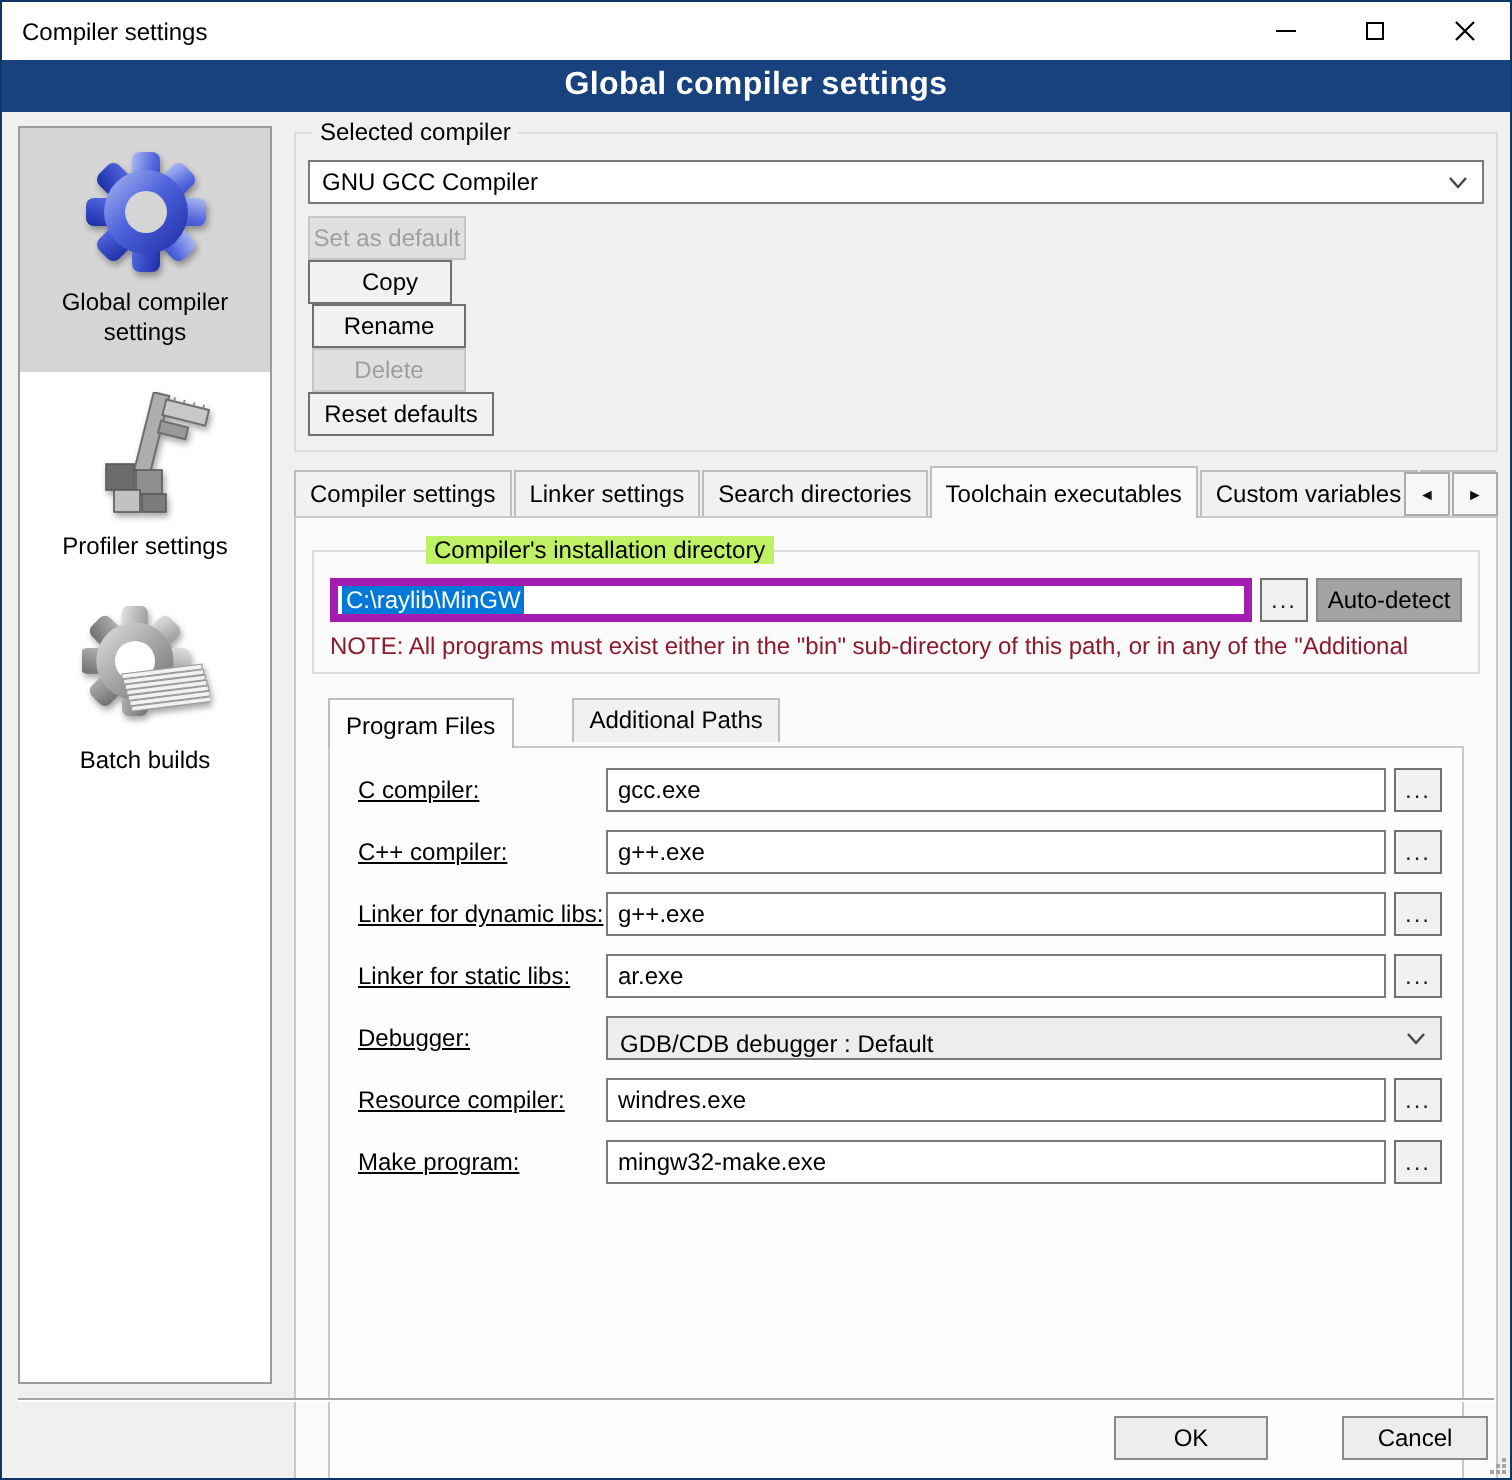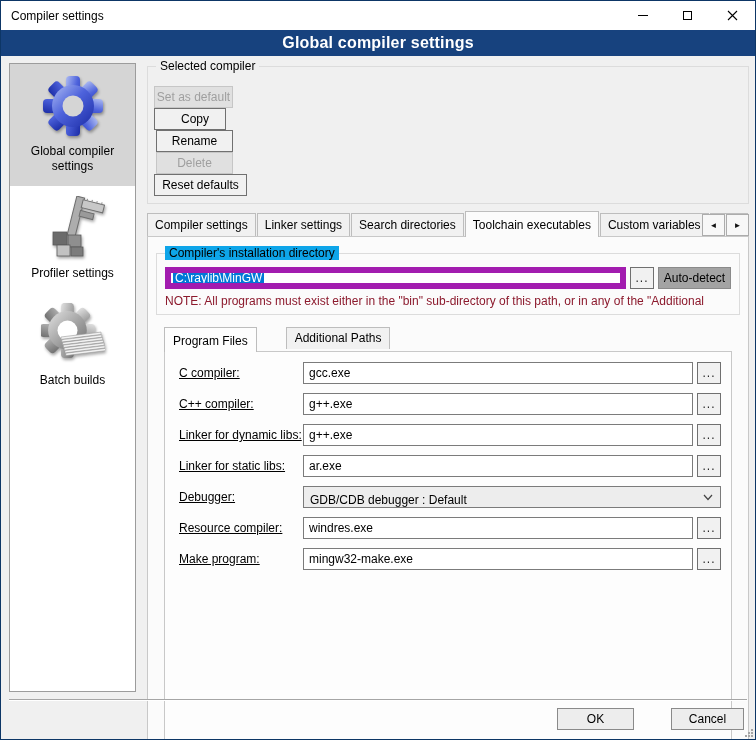--- a/index.html
+++ b/index.html
@@ -60,23 +60,23 @@
   .tab-arrow { position:absolute; bottom:0; width:23px; height:22px; background:#F7F7F7;
                border:1px solid #ACACAC; z-index:3; display:flex; align-items:center; justify-content:center;
                font-size:8px; color:#111; }
   .tab-arrow.left { right:24px; }
   .tab-arrow.right { right:0; }
 
   
   .pane { border:1px solid #C8C8C8; background:#FBFBFB; height:520px; padding:12px 8px 0; position:relative; }
 
   .gb-install { margin-top:4px; padding:13px 8px 6px; }
-  .gb-install > .gb-label { background:#0ea5e9; }
+  .gb-install > .gb-label { background:#bef264;margin-left:48px; }
   .install-row { display:flex; align-items:center; }
-  .pathbox { flex:1; height:22px; border:6px solid #a21caf; background:#FFFFFF;
+  .pathbox { flex:1; height:22px; border:4px solid #a21caf; background:#FFFFFF;
              display:flex; align-items:center; padding:0 2px; overflow:hidden; }
   .pathbox .sel { background:#0078D7; color:#FFFFFF; padding:0 2px; white-space:nowrap; }
   .btn-browse { width:24px; margin-left:4px; color:#222; letter-spacing:1px; }
   .btn-autodetect { width:73px; margin-left:4px; background:#a3a3a3; border-color:#8A8A8A; }
   .note { margin-top:5px; color:#8C1A2D; white-space:nowrap; overflow:visible; }
 
   
   .subtabstrip { margin:12px 8px 0; display:flex; height:25px; position:relative; z-index:2;gap:28px; }
   .subtab { height:22px; padding:0 8px; line-height:21px; background:#F1F1F1;
             border:1px solid #BDBDBD; border-bottom:none; margin-right:1px; white-space:nowrap; }
@@ -198,20 +198,26 @@
         </svg>
       </span>
       <div class="lbl">Batch builds</div>
     </div>
   </div>
 
   <div class="main">
 
     <div class="groupbox gb-compiler">
       <span class="gb-label">Selected compiler</span>
+      <div class="combo">
+        <span>GNU GCC Compiler</span>
+        <svg class="chev" width="10" height="7" viewBox="0 0 10 7">
+          <path d="M1 1 L5 5.5 L9 1" stroke="#444" stroke-width="1.2" fill="none"></path>
+        </svg>
+      </div>
       <div class="btnrow">
         <button class="btn disabled" style="width:79px;">Set as default</button>
         <span style="width:54px;"></span>
         <button class="btn" style="width:72px;padding-left:10px;">Copy</button>
         <button class="btn" style="width:77px; margin-left:2px;">Rename</button>
         <button class="btn disabled" style="width:77px; margin-left:2px;">Delete</button>
         <span style="width:17px;"></span>
         <button class="btn" style="width:93px;">Reset defaults</button>
       </div>
     </div>

